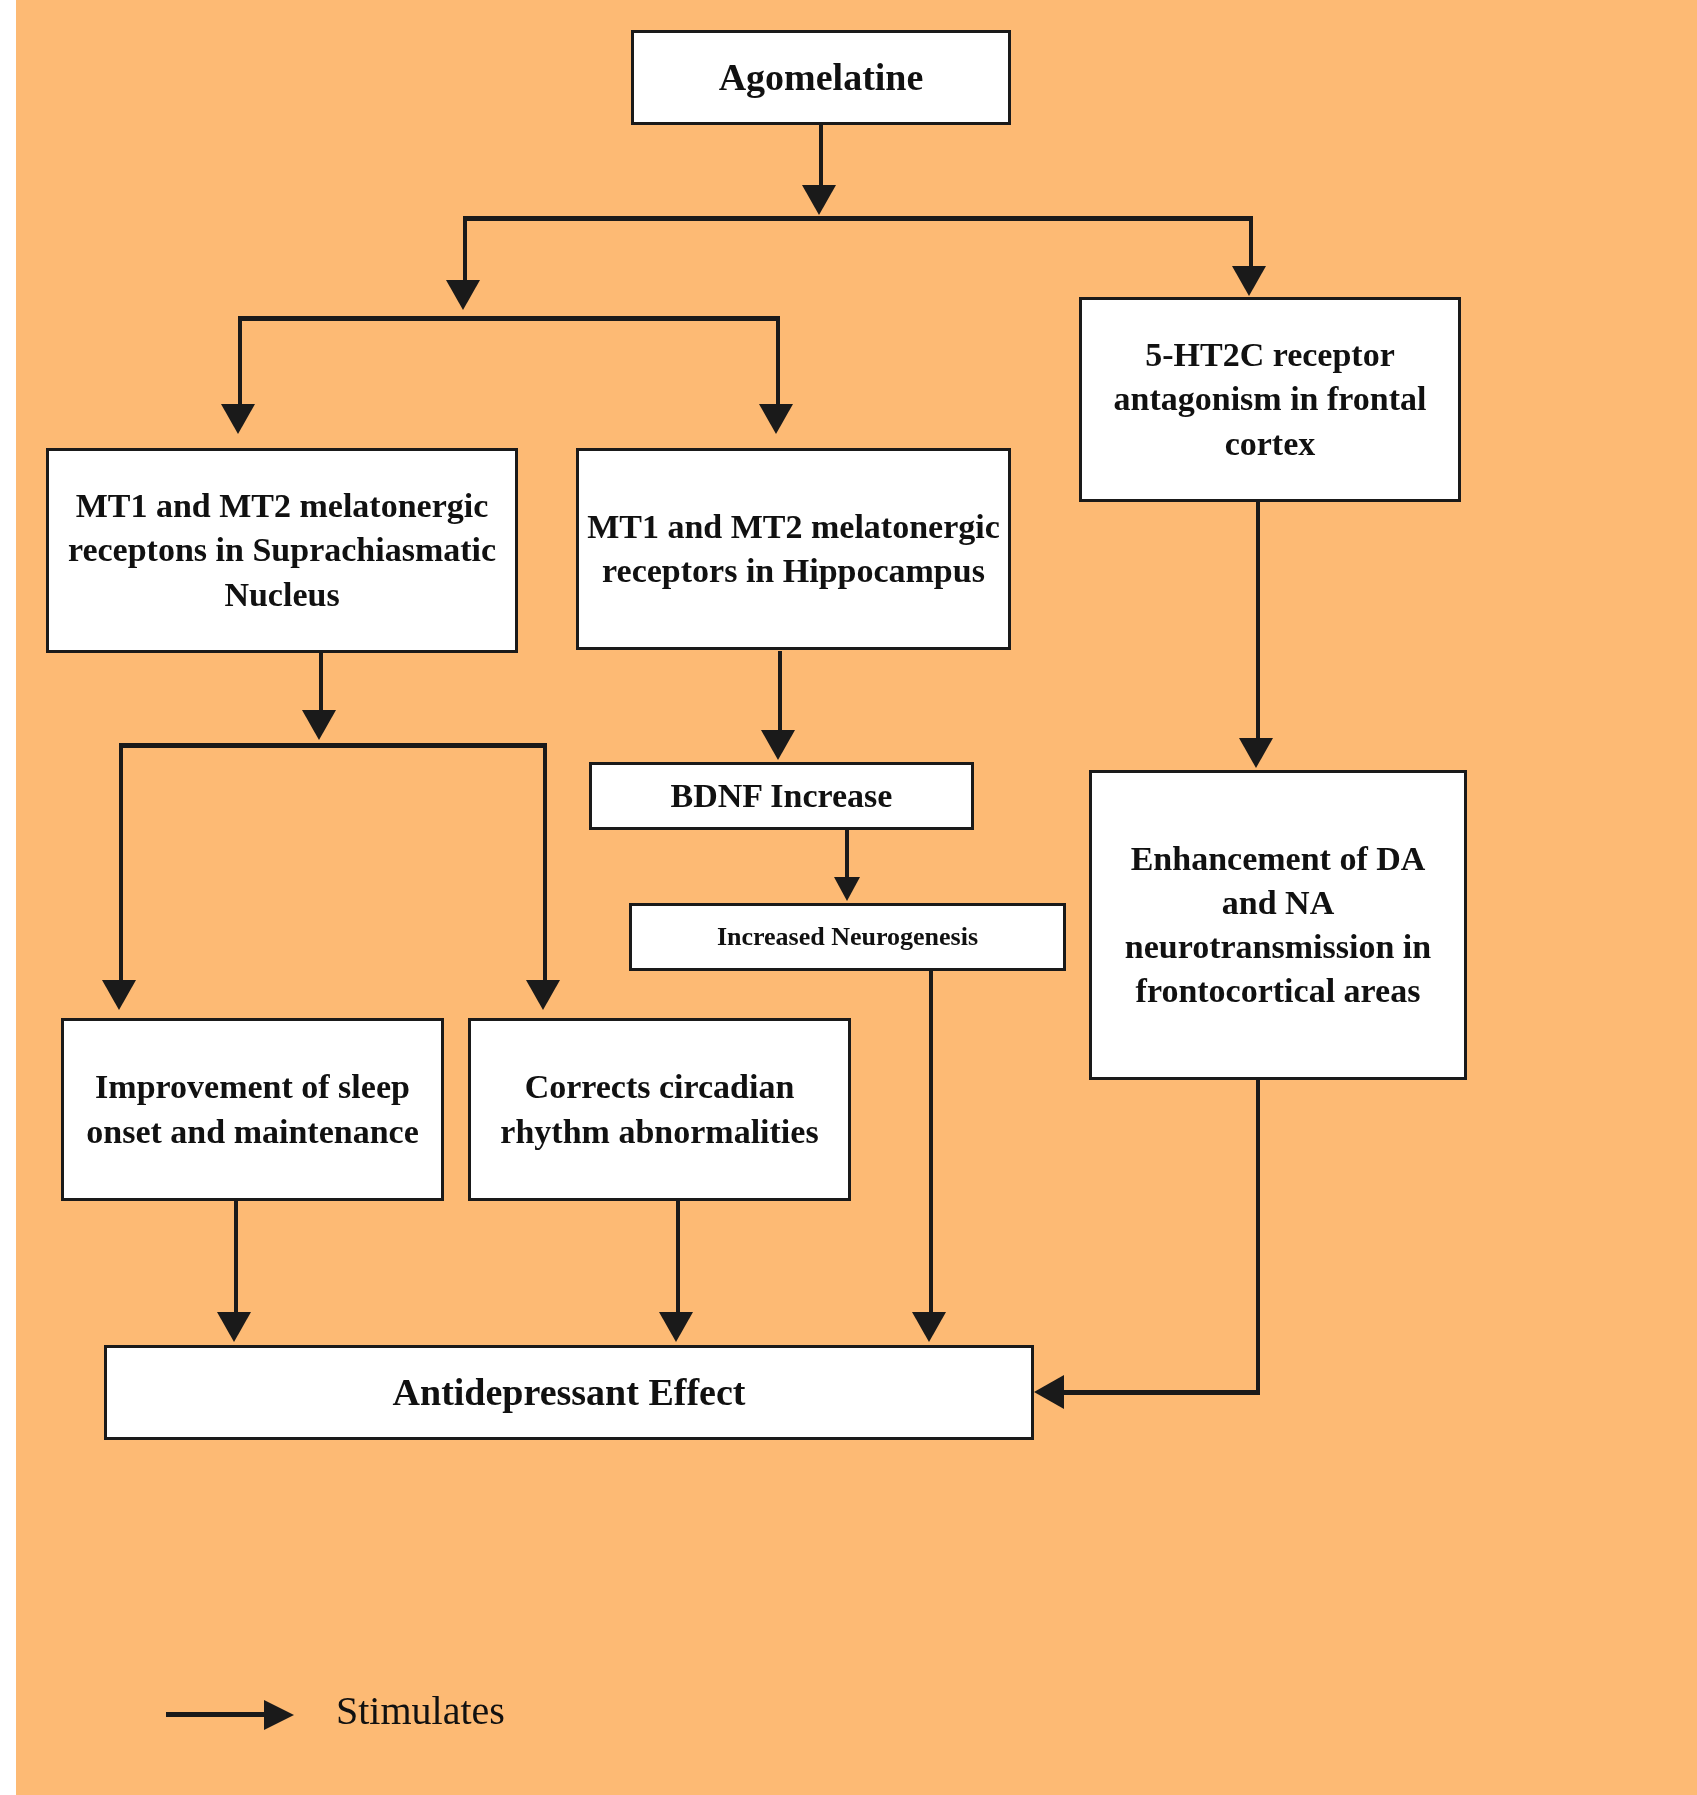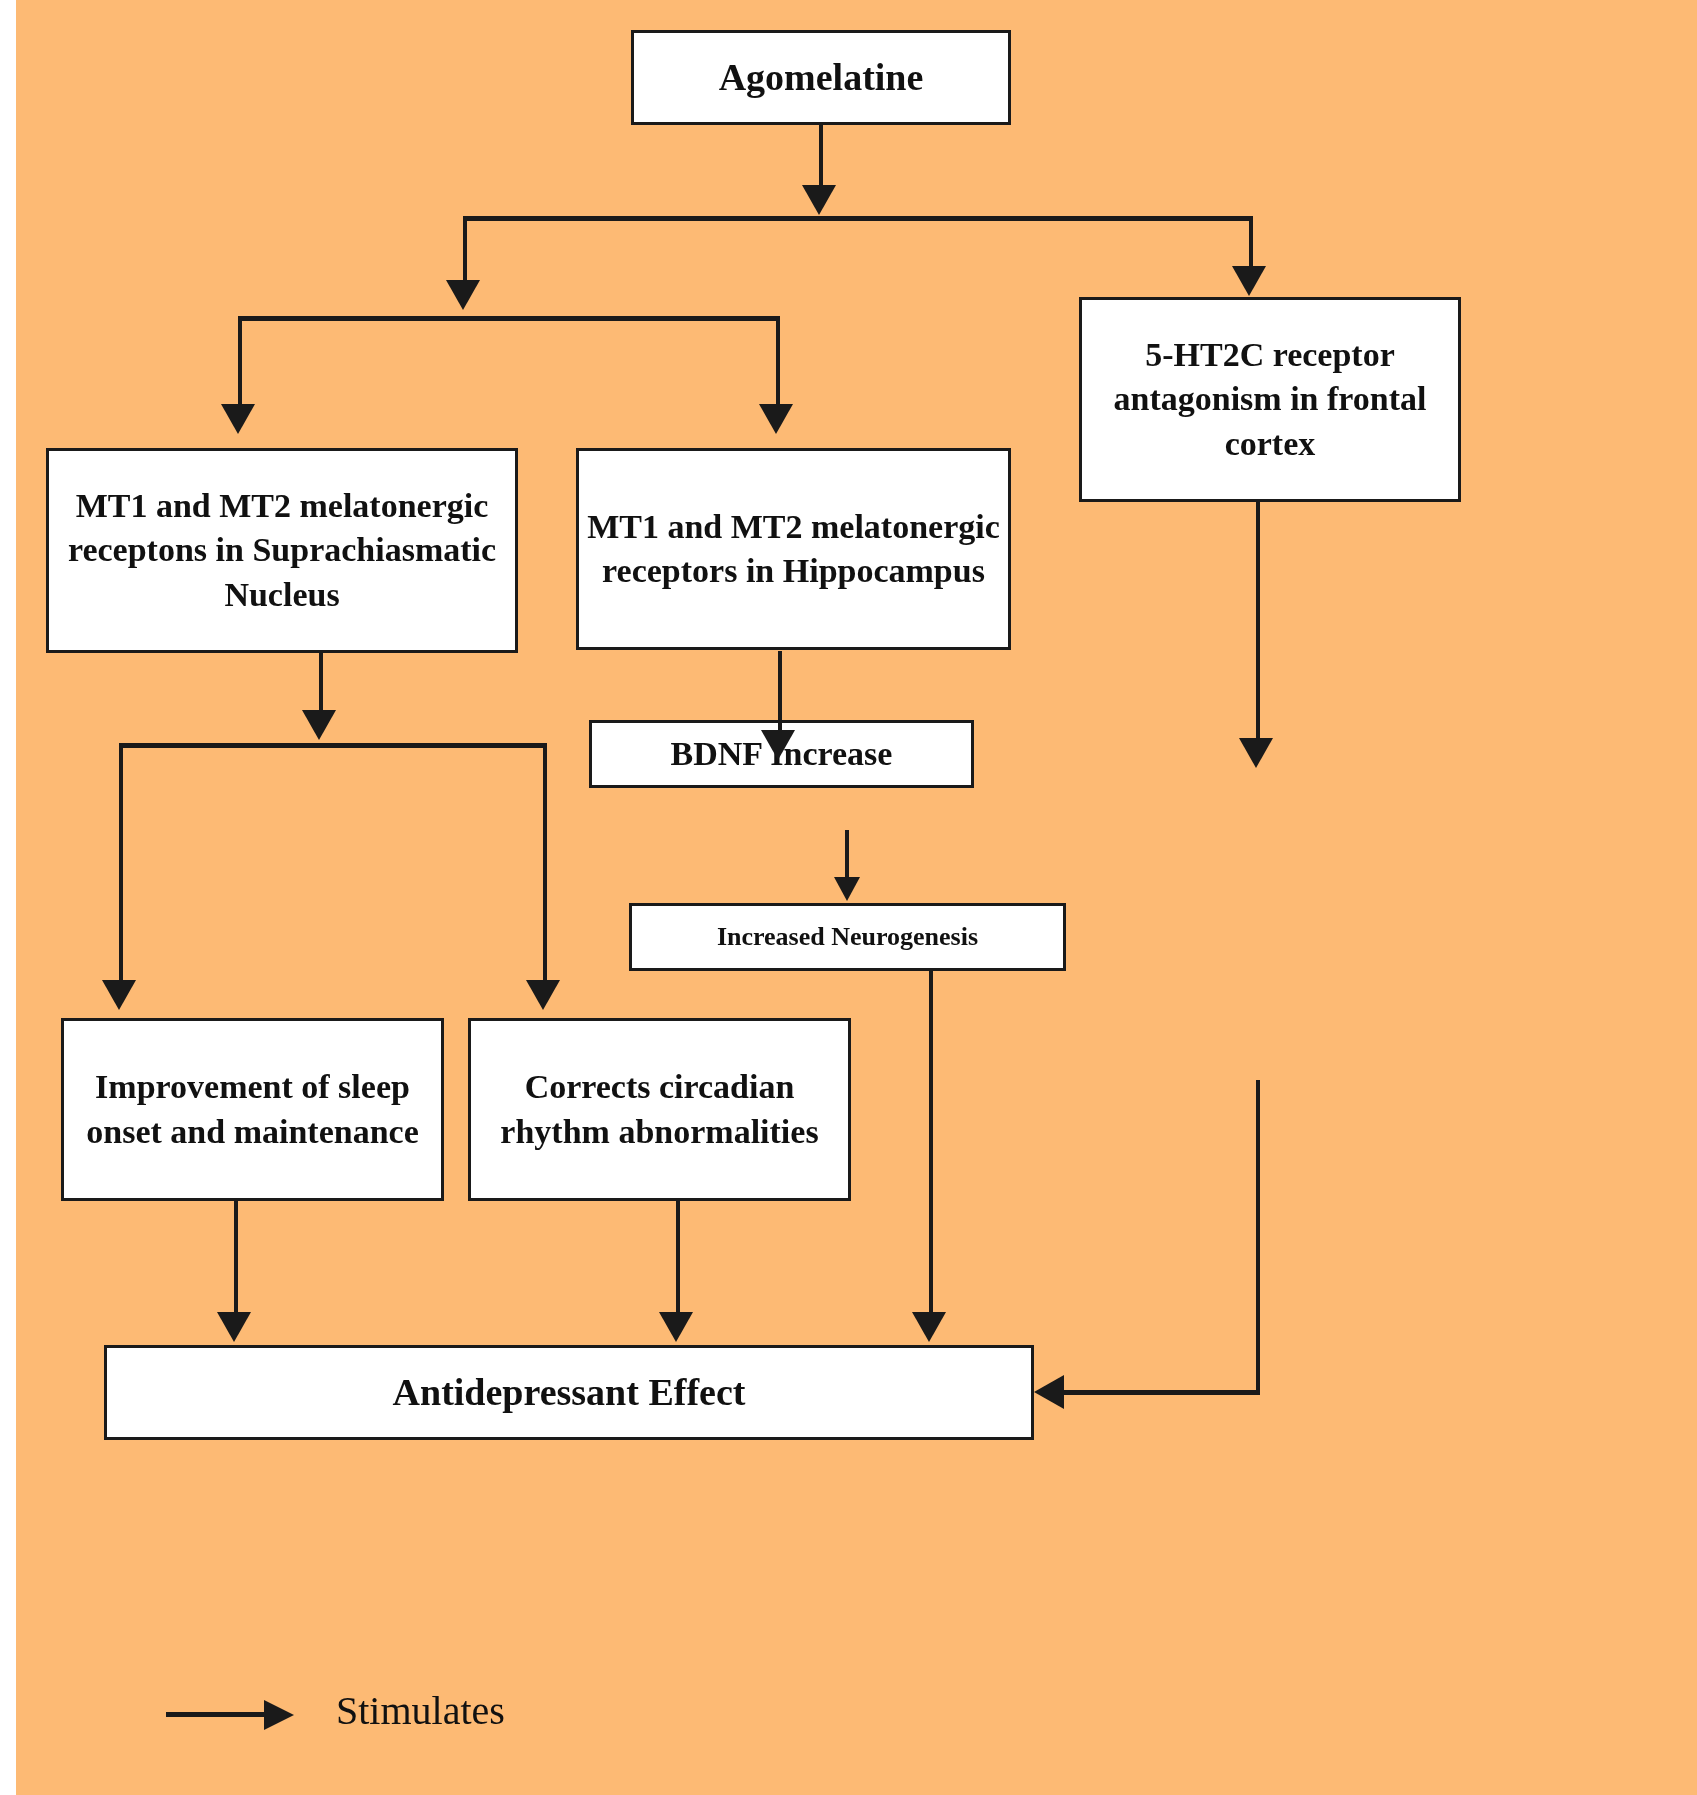--- a/index.html
+++ b/index.html
@@ -95,28 +95,31 @@
   </div>
 
   <div class="node fs-34" style="left:560px; top:448px; width:435px; height:202px;">
     <span class="txt">MT1 and MT2 melatonergic receptors in Hippocampus</span>
   </div>
 
   <div class="node fs-34" style="left:1063px; top:297px; width:382px; height:205px;">
     <span class="txt">5-HT2C receptor antagonism in frontal cortex</span>
   </div>
 
-  <div class="node fs-34" style="left:573px; top:720px; width:385px; height:68px;align-items:center;">
+  <div class="node fs-34" style="left:573px; top:762px; width:385px; height:68px;align-items:center;">
     <span class="txt">BDNF Increase</span>
   </div>
 
   <div class="node fs-26" style="left:613px; top:903px; width:437px; height:68px;">
     <span class="txt">Increased Neurogenesis</span>
   </div>
 
+  <div class="node fs-34" style="left:1073px; top:770px; width:378px; height:310px;">
+    <span class="txt">Enhancement of DA and NA neurotransmission in frontocortical areas</span>
+  </div>
 
   <div class="node fs-34" style="left:45px; top:1018px; width:383px; height:183px;">
     <span class="txt">Improvement of sleep onset and maintenance</span>
   </div>
 
   <div class="node fs-34" style="left:452px; top:1018px; width:383px; height:183px;">
     <span class="txt">Corrects circadian rhythm abnormalities</span>
   </div>
 
   <div class="node fs-38" style="left:88px; top:1345px; width:930px; height:95px;text-align:center;">

